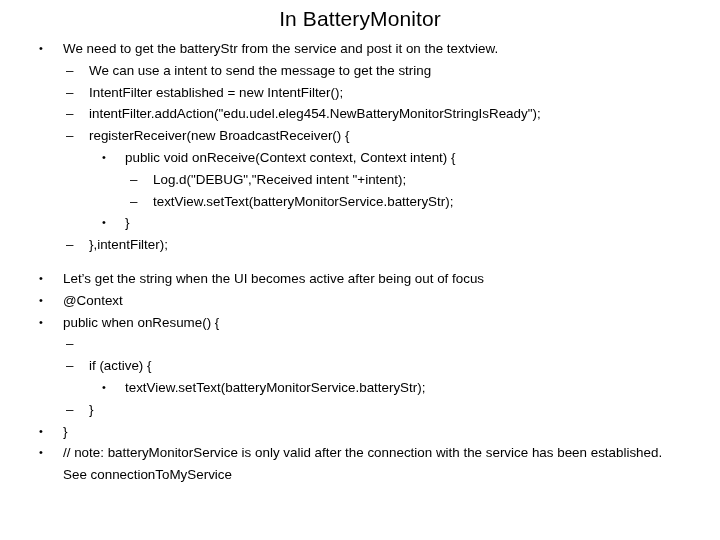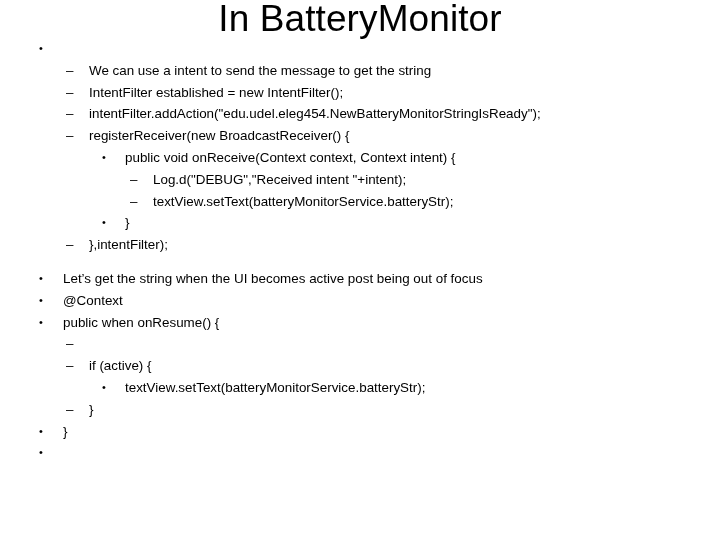--- a/index.html
+++ b/index.html
@@ -24,21 +24,21 @@
     box-sizing: border-box;
   }
 
   
   .slide-title {
     position: absolute;
     top: 1px;
     left: 0;
     width: 720px;
     text-align: center;
-    font-size: 37px;
+    font-size: 21px;
     line-height: 36px;
     font-weight: 400;
     letter-spacing: 0.1px;
     color: #000000;
     white-space: nowrap;
   }
 
   
   .body-block {
     position: absolute;
@@ -89,37 +89,37 @@
   .lvl4 .bullet-text { max-width: 510px; }
 </style>
 </head>
 <body>
 
 <div class="slide">
 
   <div class="slide-title">In BatteryMonitor</div>
 
   <div class="body-block first" id="block-0">
-      <div class="bullet-row lvl1"><span class="bullet-mark">•</span></div>
+      <div class="bullet-row lvl1"><span class="bullet-mark">•</span><span class="bullet-text">We need to get the batteryStr from the service and post it on the textview.</span></div>
       <div class="bullet-row lvl2"><span class="bullet-mark">–</span><span class="bullet-text">We can use a intent to send the message to get the string</span></div>
       <div class="bullet-row lvl2"><span class="bullet-mark">–</span><span class="bullet-text">IntentFilter established = new IntentFilter();</span></div>
       <div class="bullet-row lvl2"><span class="bullet-mark">–</span><span class="bullet-text">intentFilter.addAction("edu.udel.eleg454.NewBatteryMonitorStringIsReady");</span></div>
       <div class="bullet-row lvl2"><span class="bullet-mark">–</span><span class="bullet-text">registerReceiver(new BroadcastReceiver() {</span></div>
       <div class="bullet-row lvl3"><span class="bullet-mark">•</span><span class="bullet-text">public void onReceive(Context context, Context intent) {</span></div>
       <div class="bullet-row lvl4"><span class="bullet-mark">–</span><span class="bullet-text">Log.d("DEBUG","Received intent "+intent);</span></div>
       <div class="bullet-row lvl4"><span class="bullet-mark">–</span><span class="bullet-text">textView.setText(batteryMonitorService.batteryStr);</span></div>
       <div class="bullet-row lvl3"><span class="bullet-mark">•</span><span class="bullet-text">}</span></div>
       <div class="bullet-row lvl2"><span class="bullet-mark">–</span><span class="bullet-text">},intentFilter);</span></div>
     </div>
 
   <div class="body-block second" id="block-1">
-      <div class="bullet-row lvl1"><span class="bullet-mark">•</span><span class="bullet-text">Let’s get the string when the UI becomes active post being out of focus</span></div>
+      <div class="bullet-row lvl1"><span class="bullet-mark">•</span><span class="bullet-text">Let’s get the string when the UI becomes active after being out of focus</span></div>
       <div class="bullet-row lvl1"><span class="bullet-mark">•</span><span class="bullet-text">@Context</span></div>
       <div class="bullet-row lvl1"><span class="bullet-mark">•</span><span class="bullet-text">public when onResume() {</span></div>
       <div class="bullet-row lvl2"><span class="bullet-mark">–</span></div>
       <div class="bullet-row lvl2"><span class="bullet-mark">–</span><span class="bullet-text">if (active) {</span></div>
       <div class="bullet-row lvl3"><span class="bullet-mark">•</span><span class="bullet-text">textView.setText(batteryMonitorService.batteryStr);</span></div>
       <div class="bullet-row lvl2"><span class="bullet-mark">–</span><span class="bullet-text">}</span></div>
       <div class="bullet-row lvl1"><span class="bullet-mark">•</span><span class="bullet-text">}</span></div>
-      <div class="bullet-row lvl1"><span class="bullet-mark">•</span></div>
+      <div class="bullet-row lvl1"><span class="bullet-mark">•</span><span class="bullet-text">// note: batteryMonitorService is only valid after the connection with the service has been established. See connectionToMyService</span></div>
     </div>
 
 </div>
 
 </body></html>

